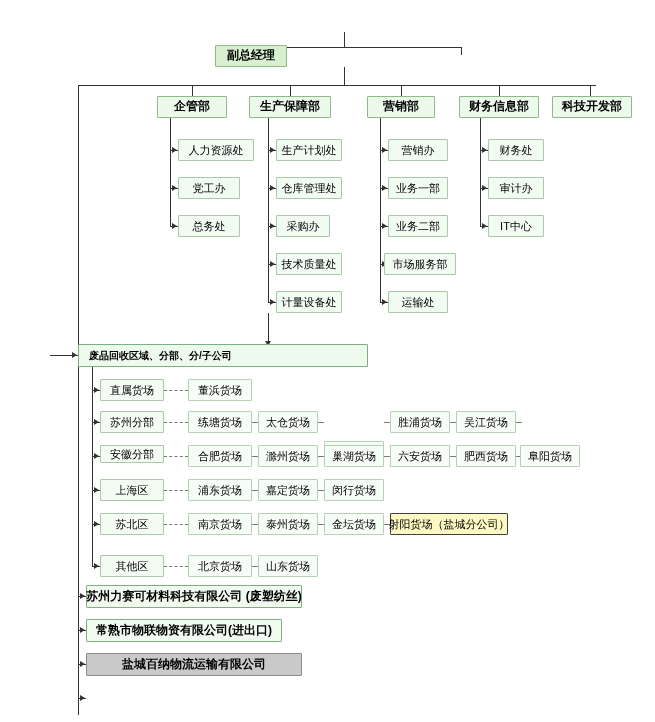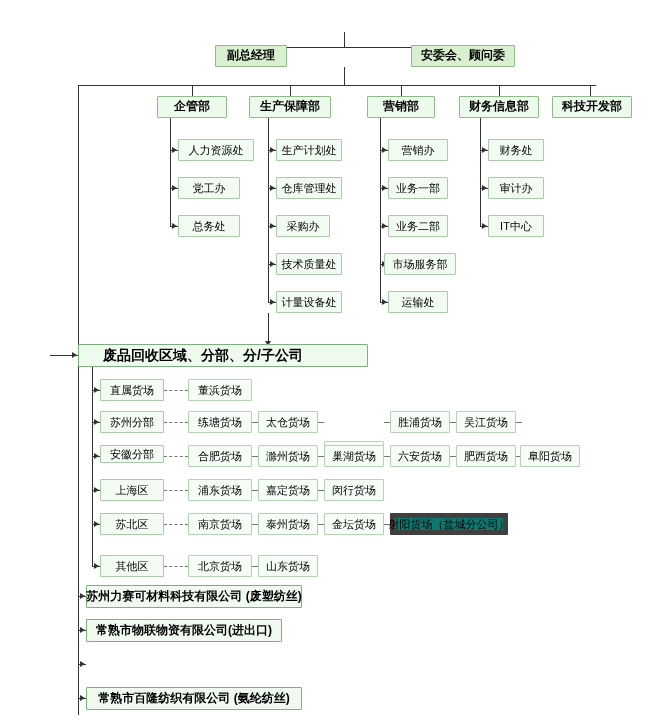--- a/index.html
+++ b/index.html
@@ -50,37 +50,37 @@
   }
   .n-sub {
     background: #f2fbf2;
     border: 1px solid #a9c9a9;
     font-size: 11px;
   }
   .n-band {
     background: #eefaee;
     border: 1px solid #7fae7f;
     font-weight: bold;
-    font-size: 14px;
+    font-size: 10px;
     justify-content: flex-start;
-    padding-left: 24px;
+    padding-left: 10px;
   }
   .n-region {
     background: #f3fbf3;
     border: 1px solid #a9c9a9;
     font-size: 11px;
   }
   .n-yard {
     background: #f6fcf6;
     border: 1px solid #b5d2b5;
     font-size: 11px;
   }
   .n-gray {
-    background: #0f766e;
-    border: 5px solid #404040;
+    background: #fef9c3;
+    border: 1px solid #404040;
     font-size: 11px;
   }
   .n-company {
     background: #f0faf0;
     border: 1px solid #7fae7f;
     font-weight: bold;
     font-size: 12px;
   }
   .n-company-gray {
     background: #c9c9c9;
@@ -122,21 +122,20 @@
 <div id="root">
 
 
   <div class="line v" style="left:344px; top:32px; height:15px;"></div>
 
   <div class="line h" style="left:251px; top:47px; width:211px;"></div>
   <div class="line v" style="left:251px; top:47px; height:8px;"></div>
   <div class="line v" style="left:461px; top:47px; height:8px;"></div>
 
   <div class="node n-l2" style="left:215px; top:45px; width:72px; height:22px;">副总经理</div>
-  <div class="node n-l2" style="left:411px; top:45px; width:104px; height:22px;">安委会、顾问委</div>
 
   <div class="line v" style="left:344px; top:67px; width:1px; height:18px;"></div>
 
   <div class="line v" style="left:78px; top:85px; height:630px;"></div>
   <div class="line h" style="left:78px; top:85px; width:518px;"></div>
 
   <div class="line v" style="left:192px; top:85px; height:13px;"></div>
   <div class="line v" style="left:290px; top:85px; height:13px;"></div>
   <div class="line v" style="left:401px; top:85px; height:13px;"></div>
   <div class="line v" style="left:499px; top:85px; height:13px;"></div>
@@ -288,18 +287,18 @@
   <div class="line h" style="left:78px; top:596px; width:8px;"></div>
   <div class="arrow" style="left:80px; top:593px;"></div>
   <div class="node n-company" style="left:86px; top:585px; width:216px; height:23px;">苏州力赛可材料科技有限公司 (废塑纺丝)</div>
 
   <div class="line h" style="left:78px; top:630px; width:8px;"></div>
   <div class="arrow" style="left:80px; top:627px;"></div>
   <div class="node n-company" style="left:86px; top:619px; width:196px; height:23px;">常熟市物联物资有限公司(进出口)</div>
 
   <div class="line h" style="left:78px; top:664px; width:8px;"></div>
   <div class="arrow" style="left:80px; top:661px;"></div>
+  <div class="node n-company-gray" style="left:86px; top:653px; width:216px; height:23px;">盐城百纳物流运输有限公司</div>
 
   <div class="line h" style="left:78px; top:698px; width:8px;"></div>
   <div class="arrow" style="left:80px; top:695px;"></div>
-  <div class="node n-company" style="left:86px; top:687px; width:216px; height:23px;">常熟市百隆纺织有限公司 (氨纶纺丝)</div>
 
 </div>
 
 </body></html>

